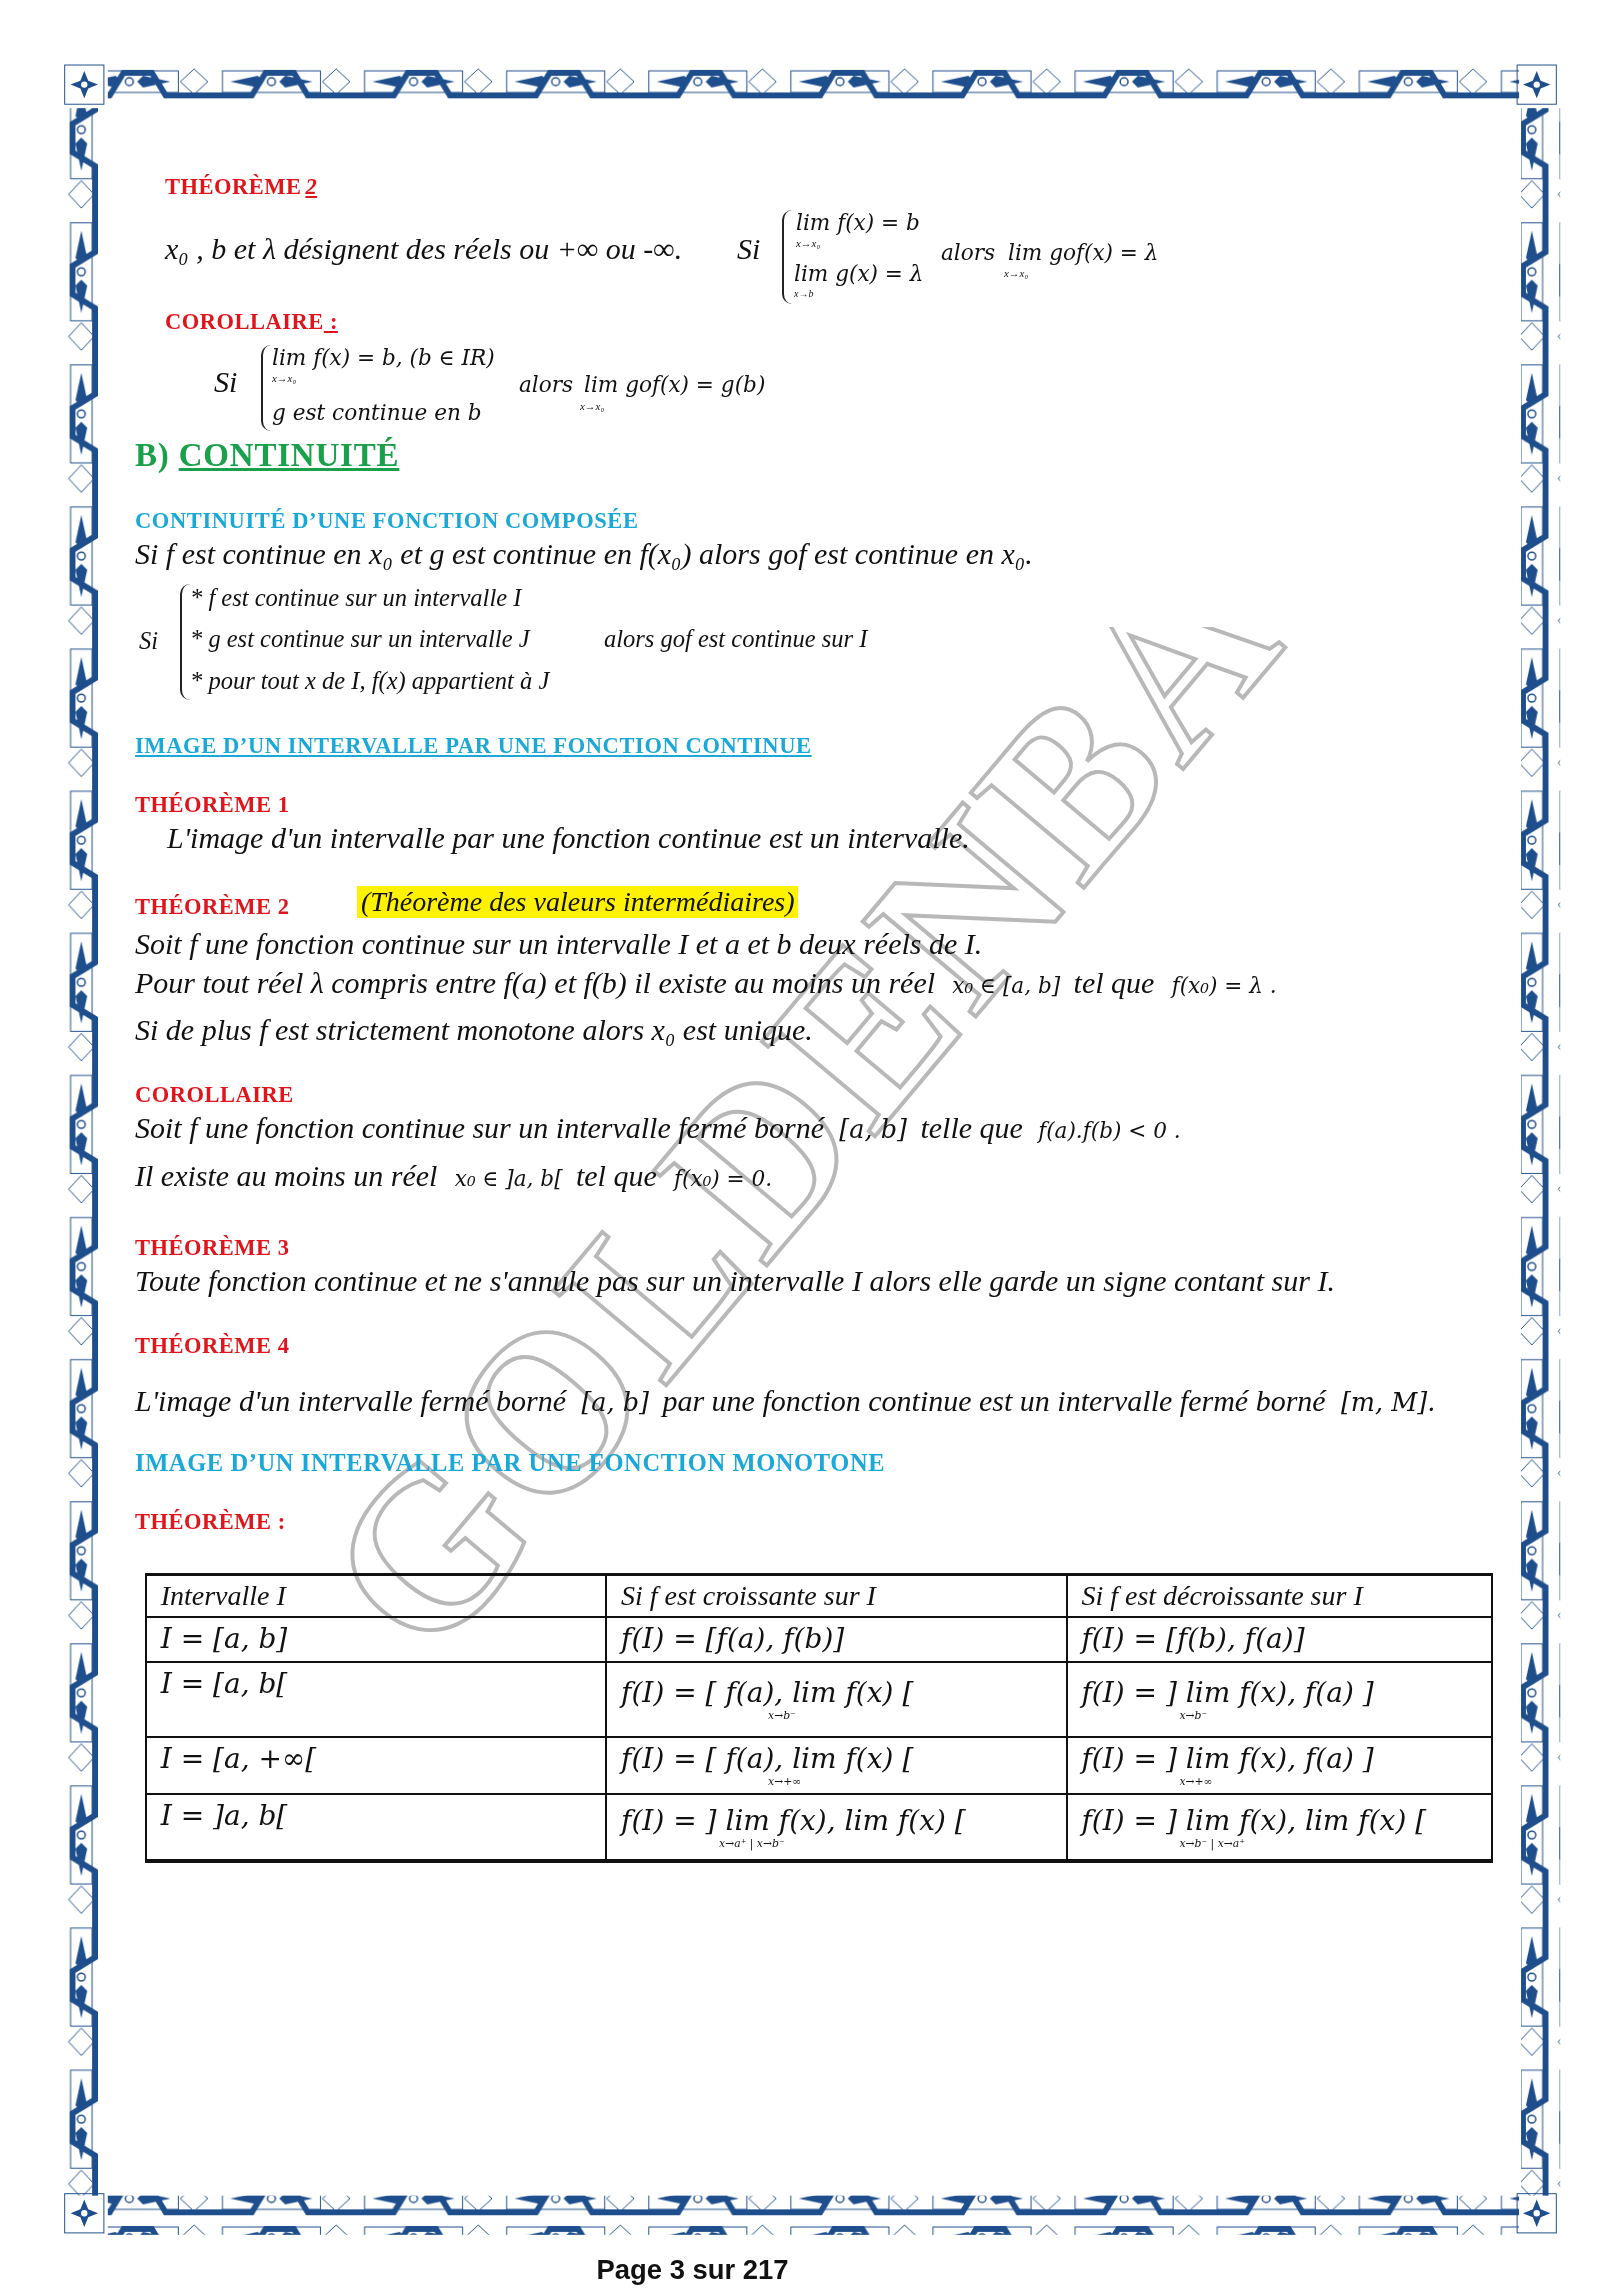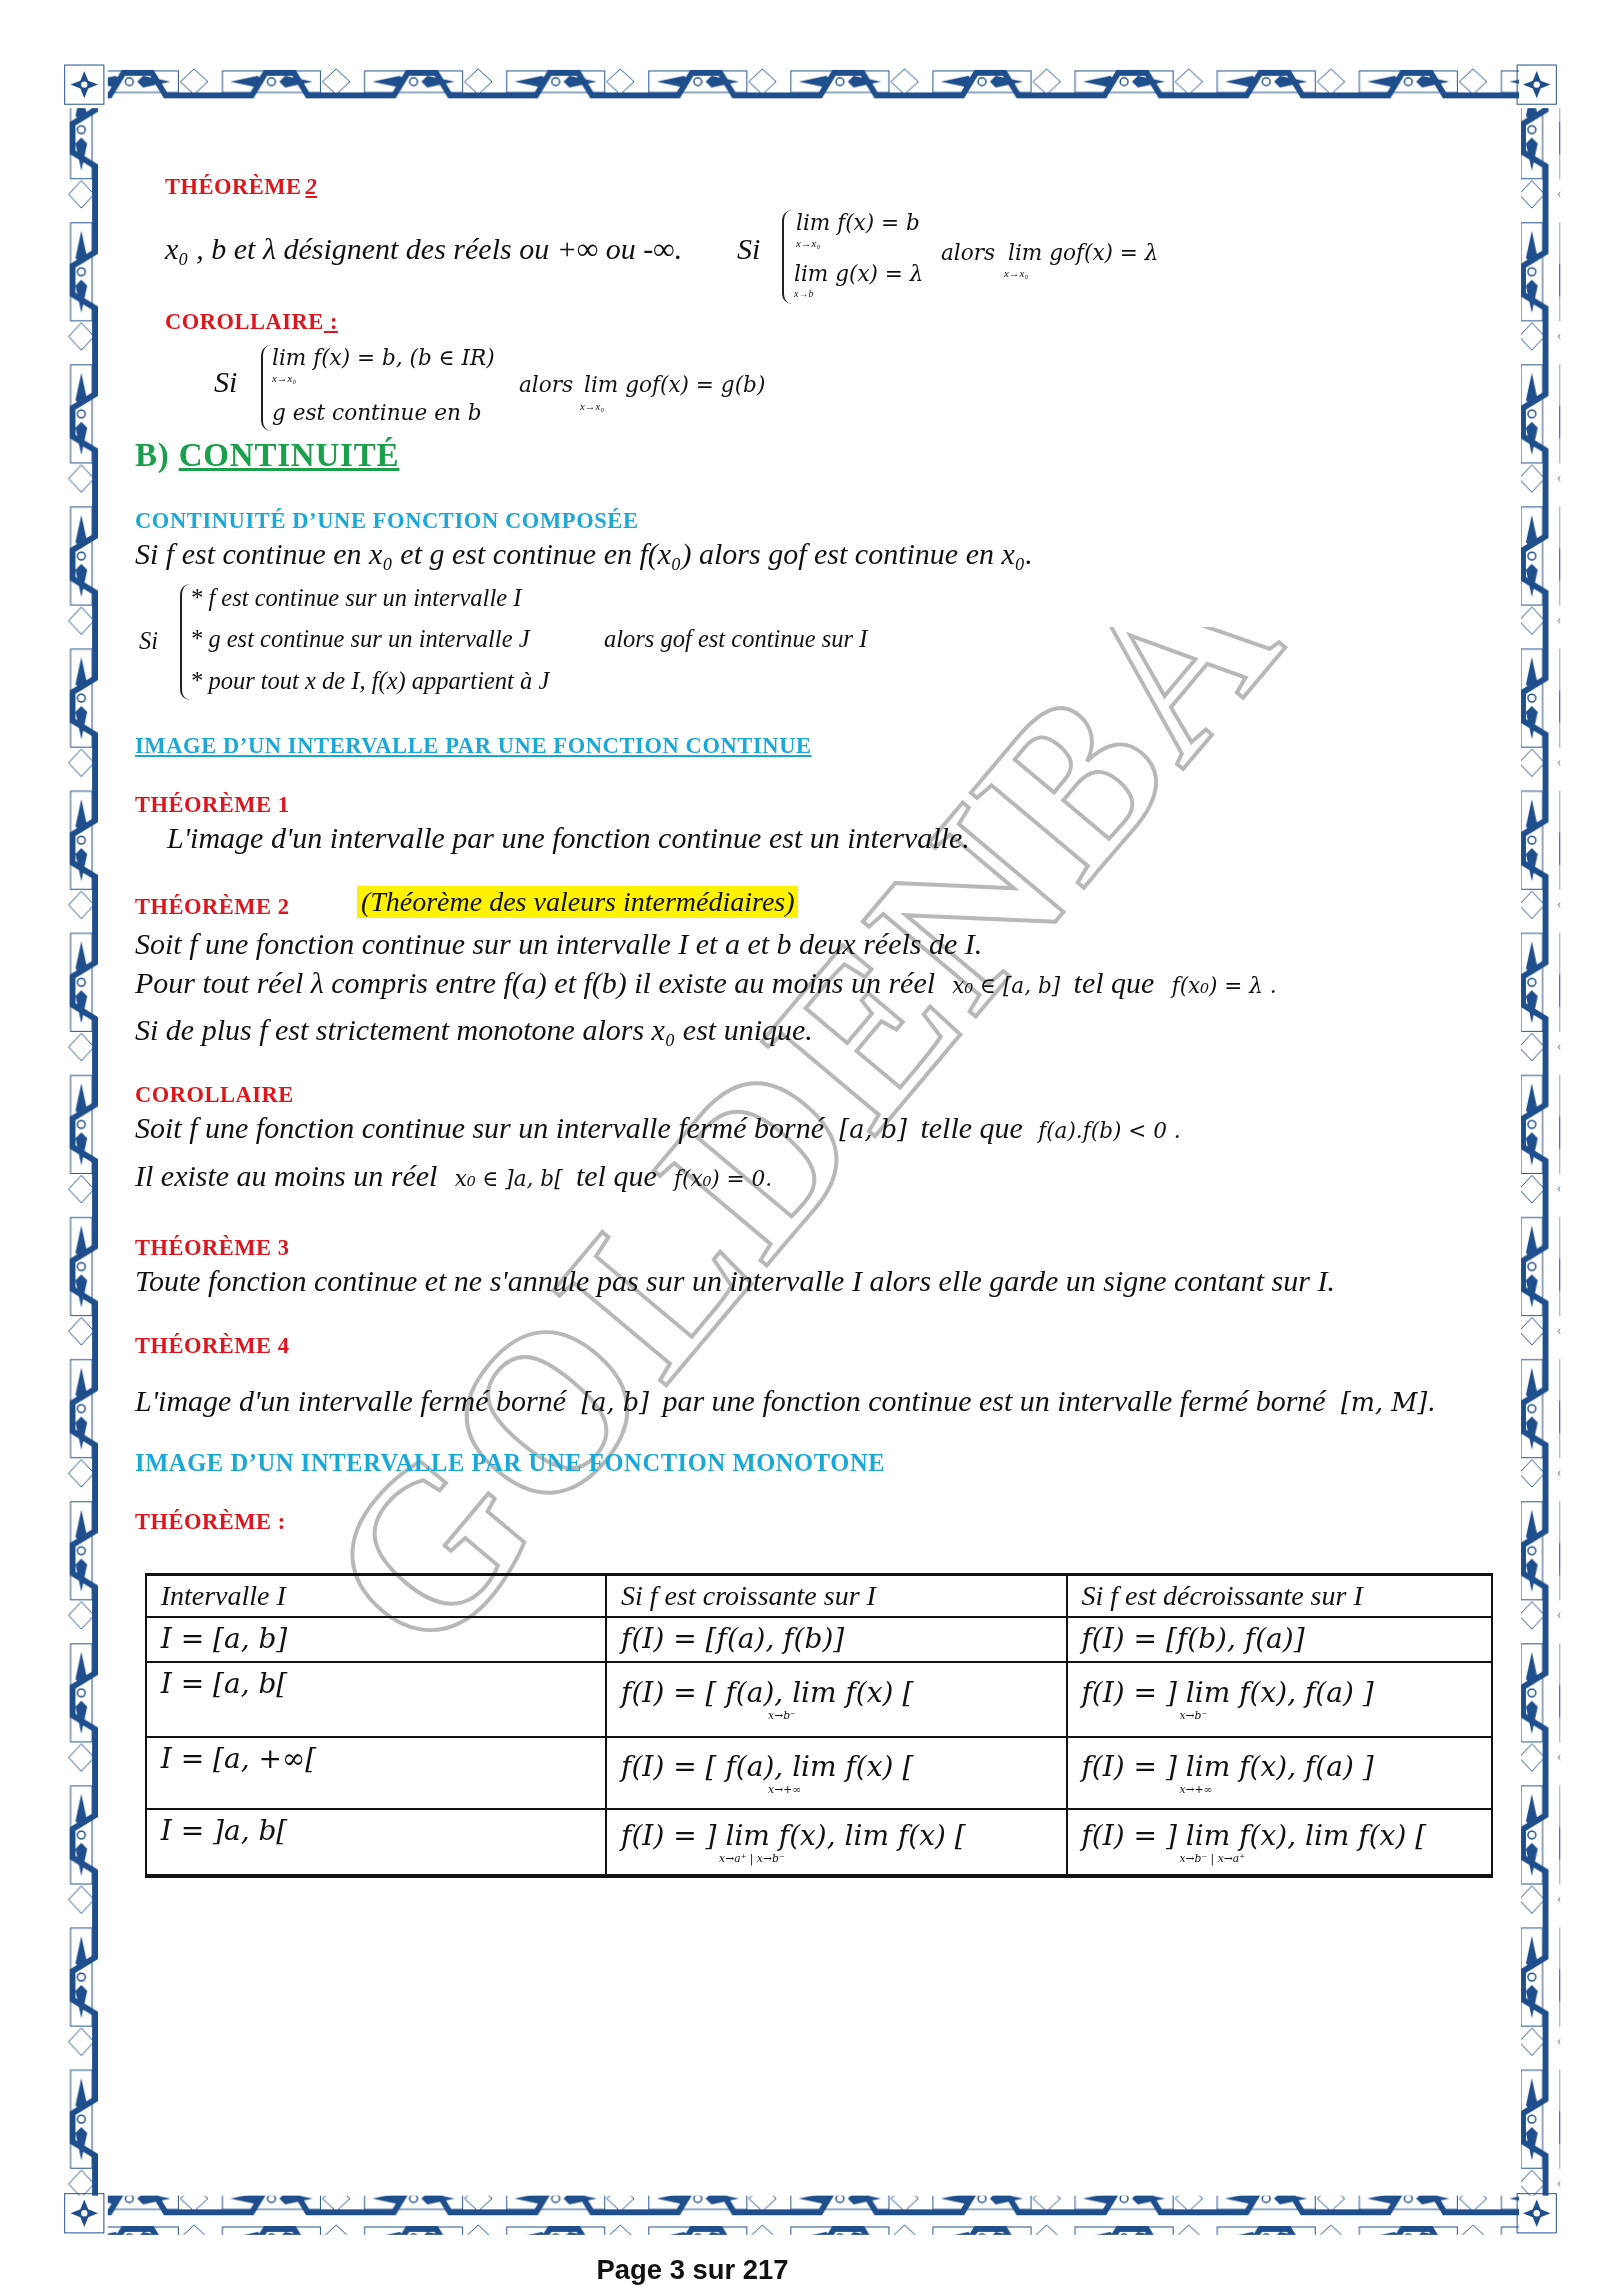--- a/index.html
+++ b/index.html
@@ -186,21 +186,21 @@
       <td class="c1 cellmath">I = [a, b[</td>
       <td class="c2 cellmath" style="vertical-align:middle;">
         <span>f(I) = [ f(a), lim f(x) [</span>
         <div style="font-size:10.8px; margin-left:147px;">x→b⁻</div>
       </td>
       <td class="cellmath" style="vertical-align:middle;">
         <span>f(I) = ] lim f(x), f(a) ]</span>
         <div style="font-size:10.8px; margin-left:98px;">x→b⁻</div>
       </td>
     </tr>
-    <tr style="height:72px;">
+    <tr style="height:57px;">
       <td class="c1 cellmath">I = [a, +∞[</td>
       <td class="c2 cellmath" style="vertical-align:middle;">
         <span>f(I) = [ f(a), lim f(x) [</span>
         <div style="font-size:10.8px; margin-left:147px;">x→+∞</div>
       </td>
       <td class="cellmath" style="vertical-align:middle;">
         <span>f(I) = ] lim f(x), f(a) ]</span>
         <div style="font-size:10.8px; margin-left:98px;">x→+∞</div>
       </td>
     </tr>

